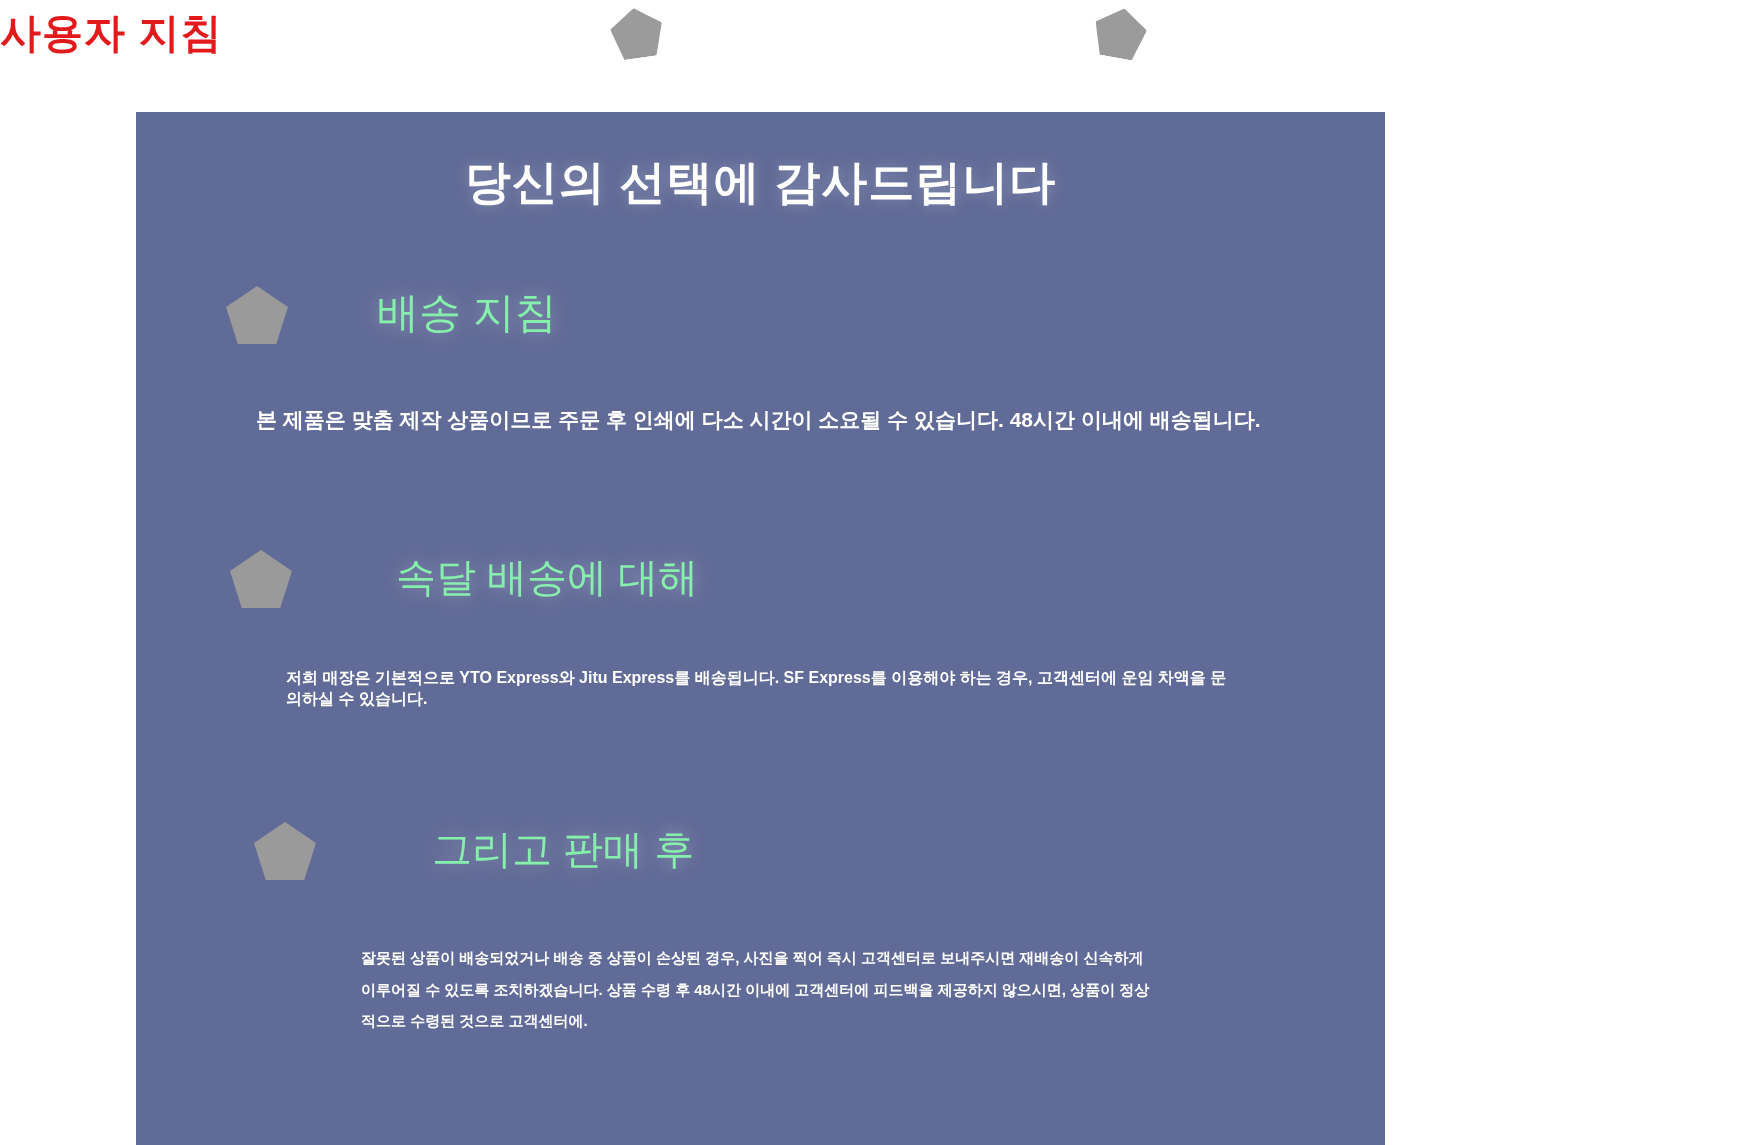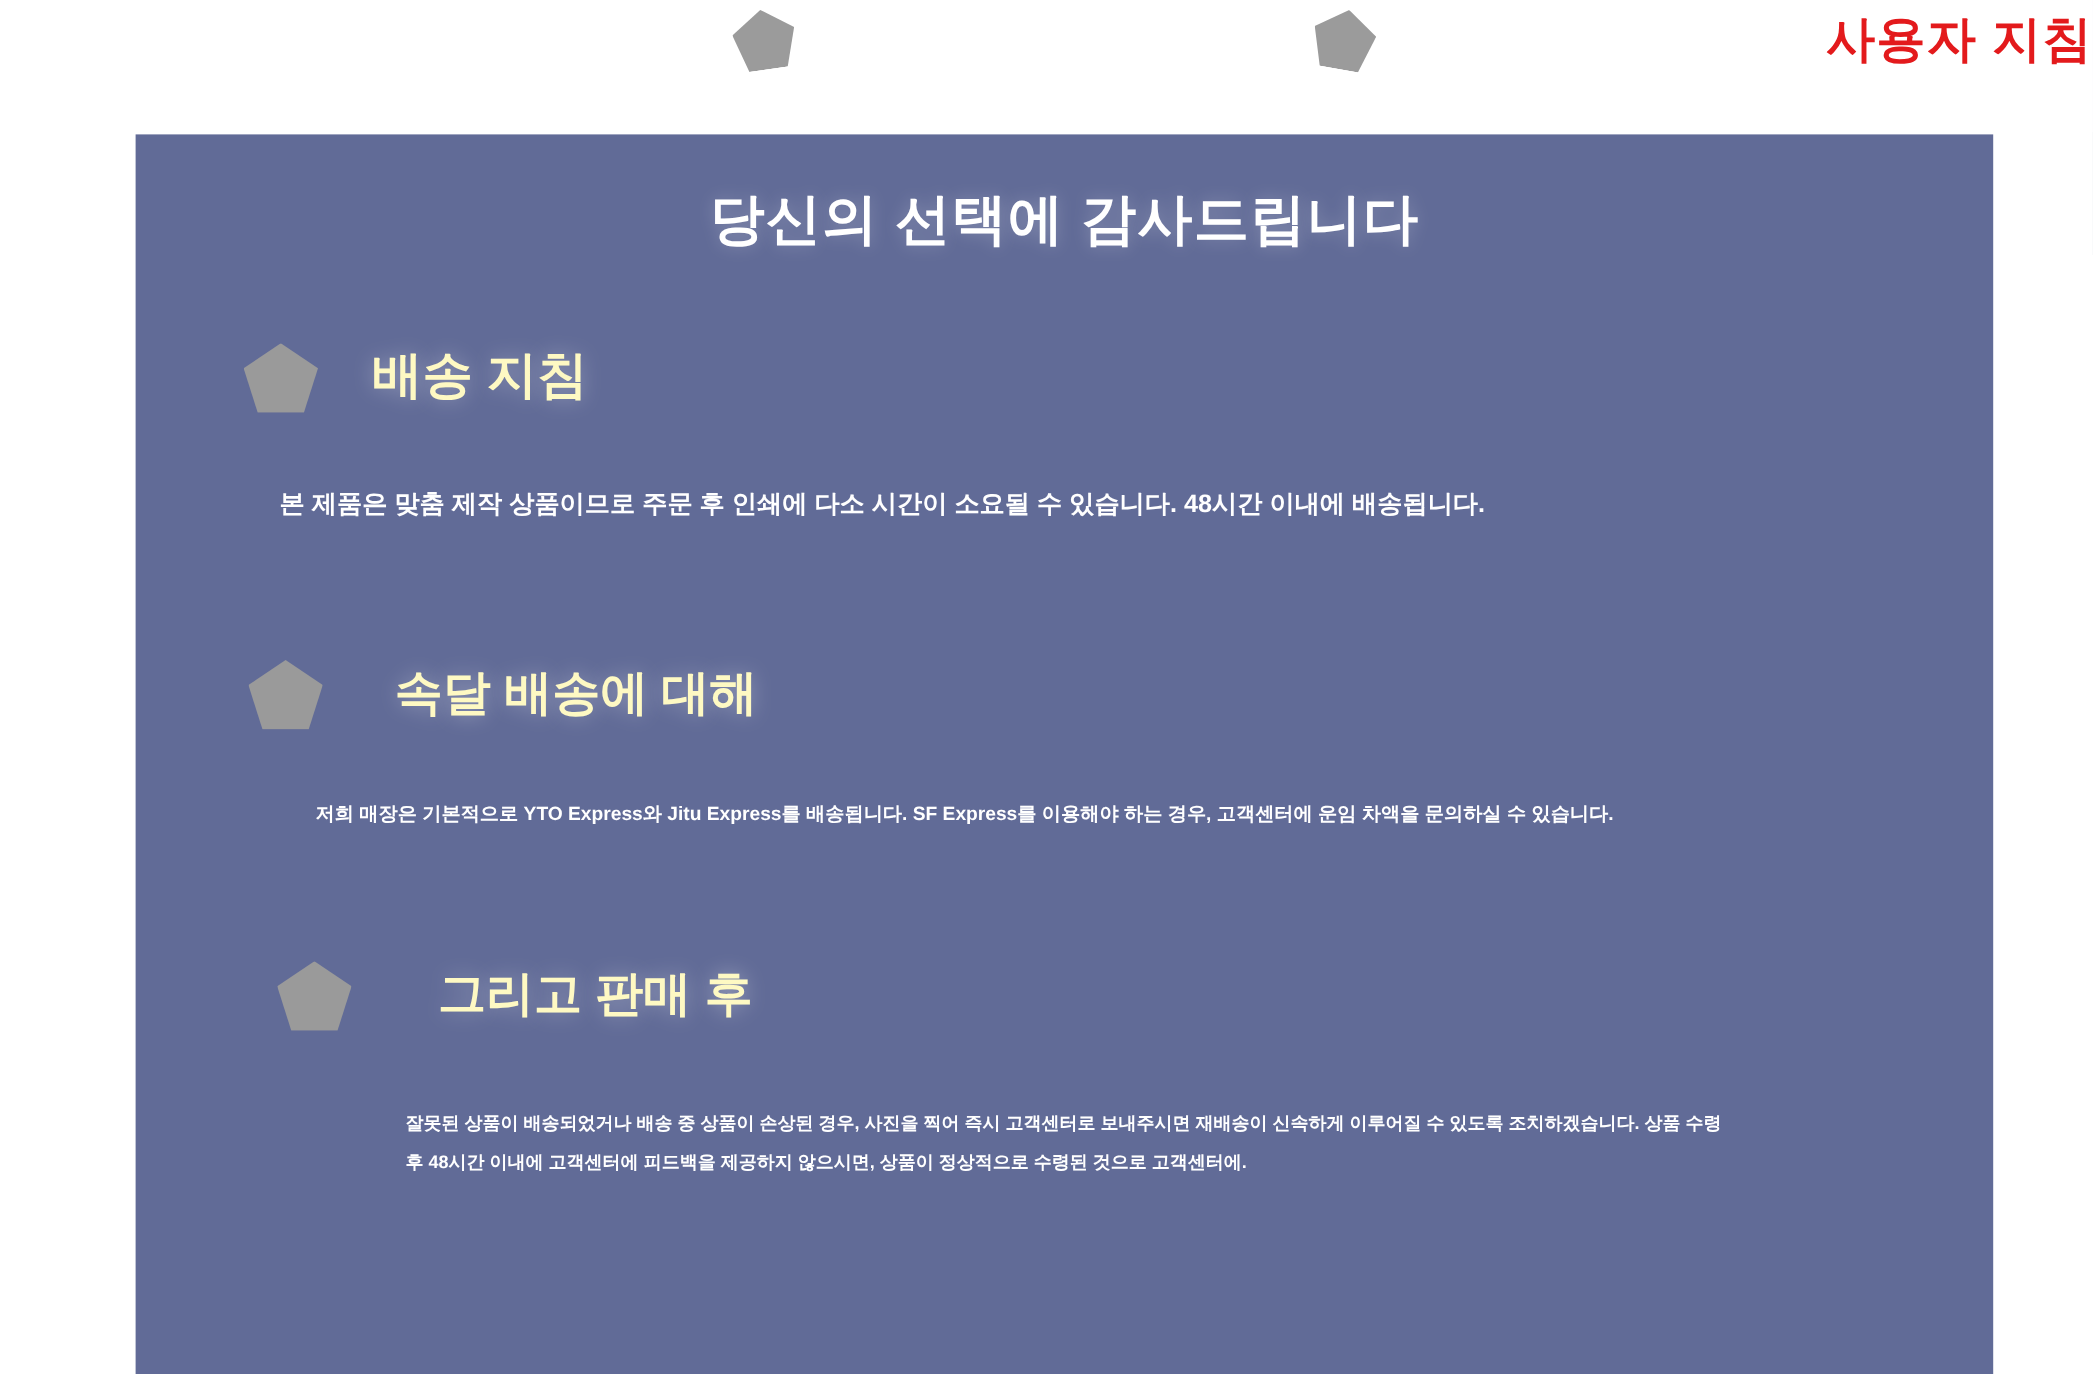--- a/index.html
+++ b/index.html
@@ -20,43 +20,43 @@
   .top-band {
     position: relative;
     height: 110px;
     background: #ffffff;
   }
   .top-title {
     position: absolute;
     left: 0;
     right: 0;
     top: 6px;
-    text-align: right;
+    text-align: left;
     color: #e31a1c;
     font-size: 41px;
     font-weight: 700;
     letter-spacing: 1px;
   }
   .pent {
     position: absolute;
     width: 52px;
     height: 50px;
     background: #9b9b9b;
     -webkit-clip-path: polygon(50% 0%, 100% 36%, 81% 100%, 19% 100%, 0% 36%);
     clip-path: polygon(50% 0%, 100% 36%, 81% 100%, 19% 100%, 0% 36%);
   }
   .pent.top-left  { left: 611px; top: 8px; transform: rotate(-8deg); }
   .pent.top-right { left: 1094px; top: 8px; transform: rotate(10deg); }
 
   
   .panel {
     position: absolute;
-    left: 113px;
+    left: 136px;
     top: 112px;
-    width: 1548px;
+    width: 1249px;
     height: 1033px;
     background: #616b97;
     overflow: hidden;
   }
   .panel-title {
     text-align: center;
     color: #ffffff;
     font-size: 46px;
     font-weight: 700;
     margin-top: 40px;
@@ -73,23 +73,24 @@
   }
   .sec-pent {
     width: 62px;
     height: 58px;
     background: #9a9a9a;
     -webkit-clip-path: polygon(50% 0%, 100% 36%, 81% 100%, 19% 100%, 0% 36%);
     clip-path: polygon(50% 0%, 100% 36%, 81% 100%, 19% 100%, 0% 36%);
     flex: 0 0 auto;
   }
   .sec-title {
-    color: #fef9c3;
-    font-weight: 700;
+    color: #86efac;
+    font-weight: 400;
     text-shadow: 0 0 18px rgba(255,255,255,0.35);
+    margin-left: 44px;
   }
   .sec-body {
     color: #ffffff;
     font-weight: 700;
   }
 
   
   #sec1 { margin-top: 68px; }
   #sec1 .sec-head { padding-left: 90px; }
   #sec1 .sec-pent { margin-right: 45px; margin-top: 4px; }

